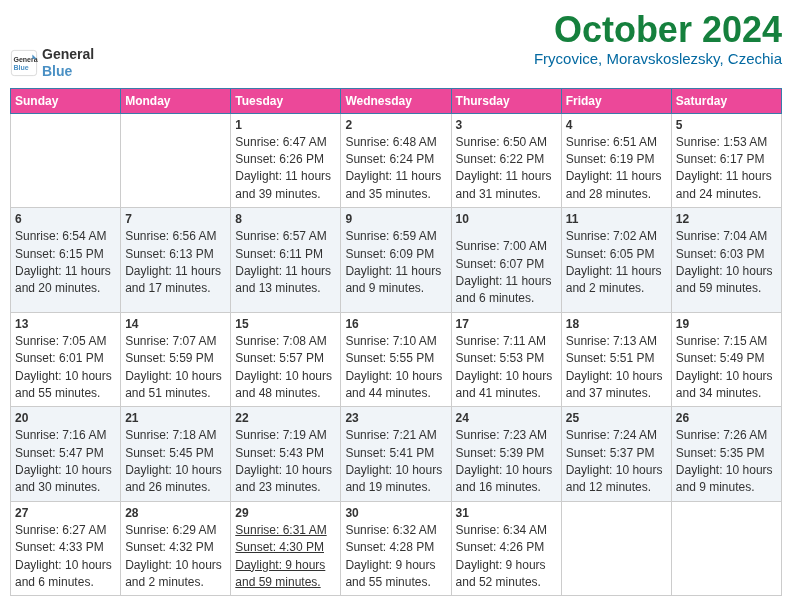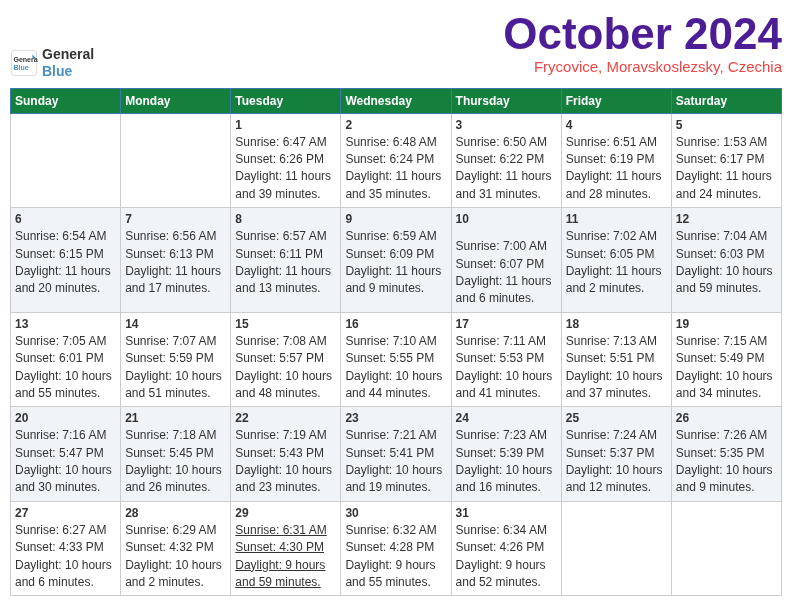--- a/index.html
+++ b/index.html
@@ -23,36 +23,36 @@
       margin-top: 36px;
     }
     .logo-icon {
       width: 28px;
       height: 28px;
     }
     .title-block {
       text-align: right;
     }
     .month-title {
-      font-size: 44px;
+      font-size: 36px;
       font-weight: bold;
-      color: #4c1d95;
+      color: #15803d;
       line-height: 1.1;
     }
     .subtitle {
       font-size: 15px;
-      color: #ef4444;
+      color: #0369a1;
     }
     table {
       width: 100%;
       border-collapse: collapse;
       table-layout: fixed;
     }
     thead tr th {
-      background: #15803d;
+      background: #ec4899;
       color: white;
       font-size: 12px;
       font-weight: bold;
       padding: 5px 4px;
       text-align: left;
       border: 1px solid #3a7aaa;
     }
     tbody tr td {
       border: 1px solid #ccc;
       vertical-align: top;

